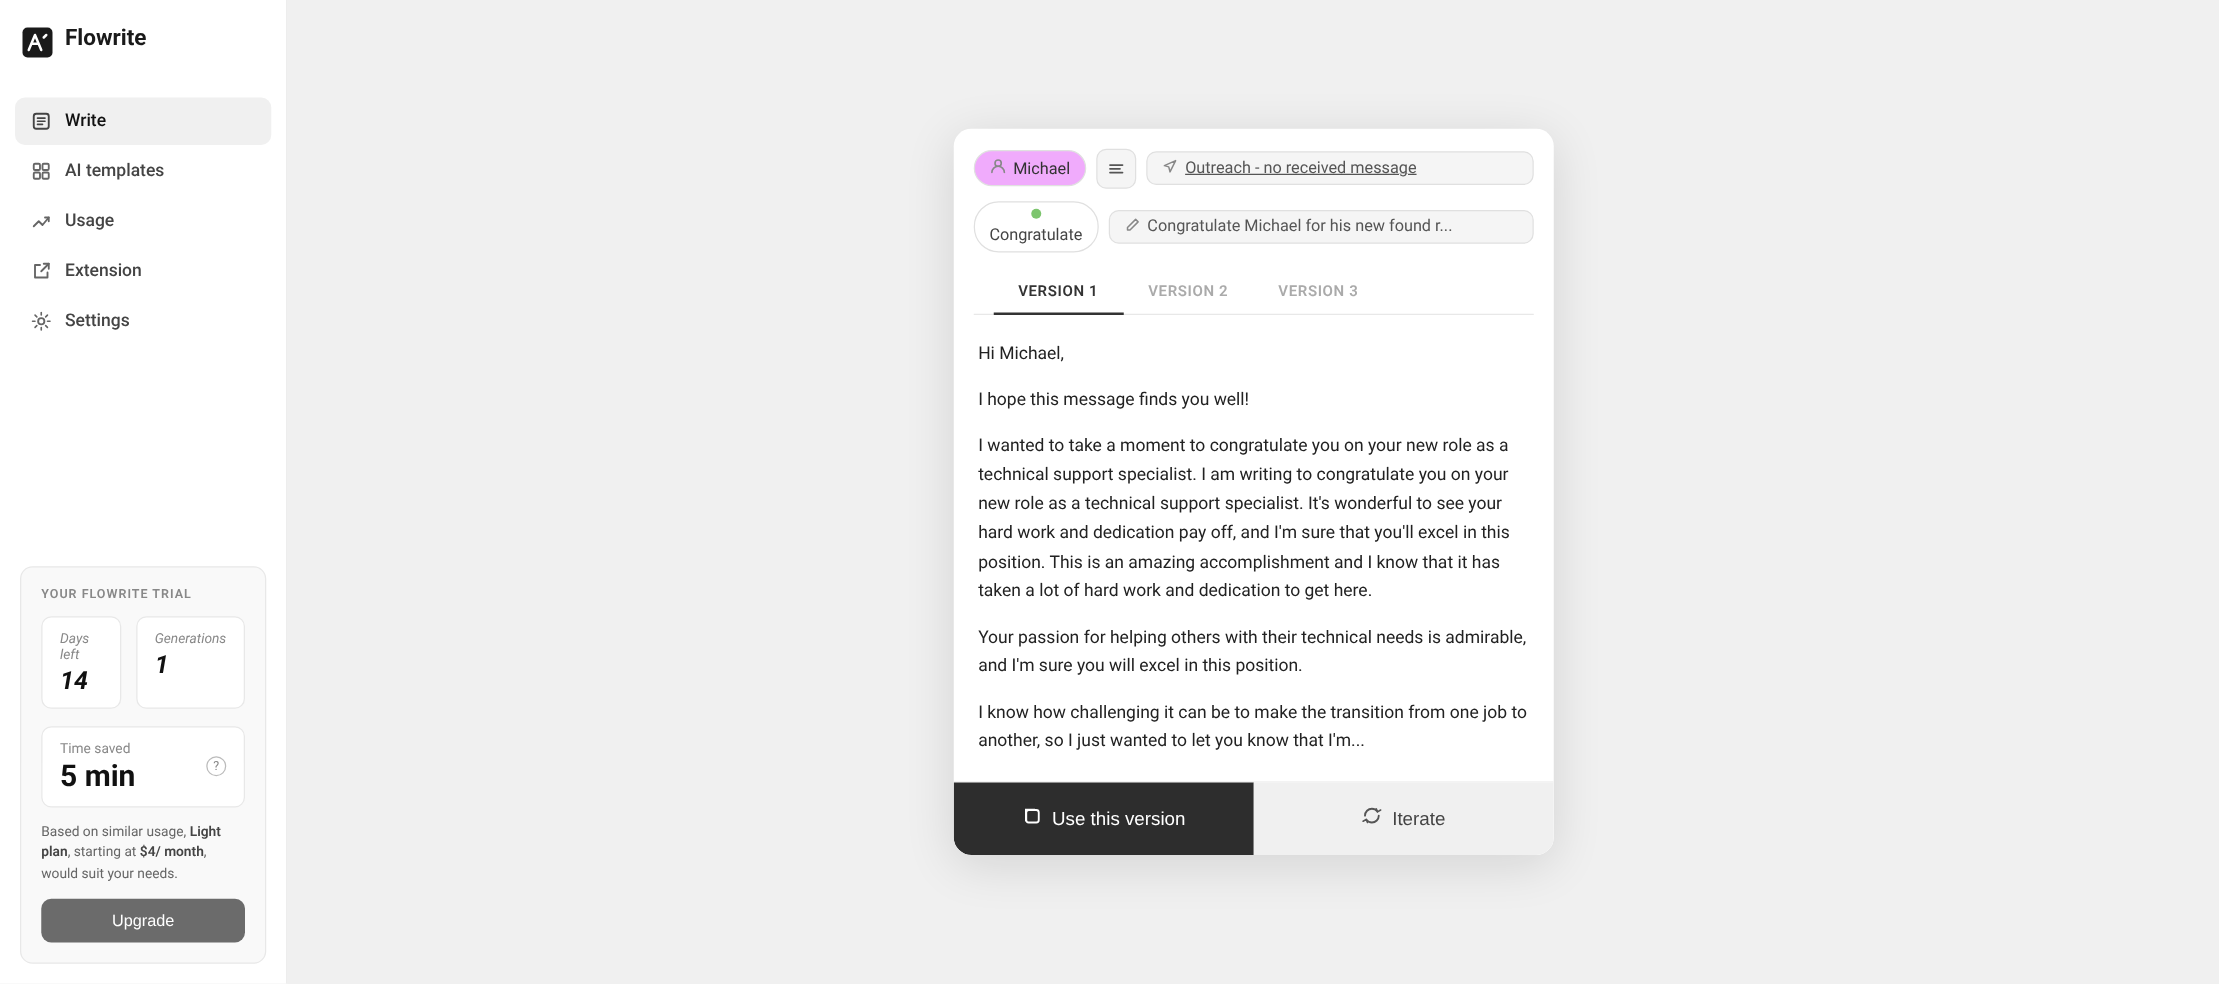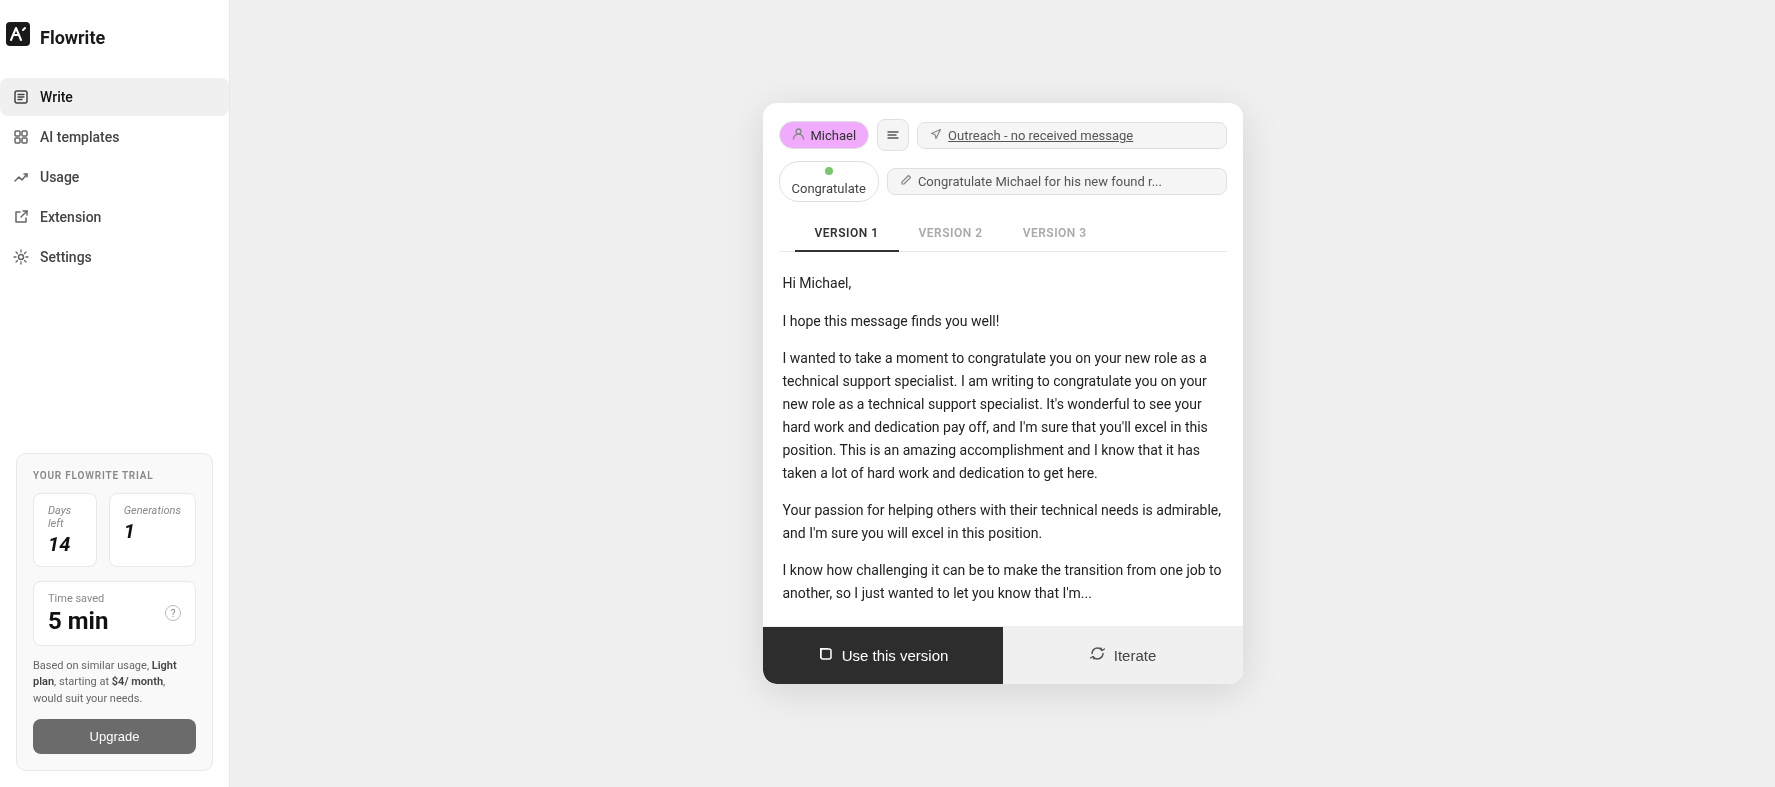--- a/index.html
+++ b/index.html
@@ -17,23 +17,23 @@
       background: #ffffff;
       display: flex;
       flex-direction: column;
       padding: 0;
       flex-shrink: 0;
       border-right: 1px solid #e8e8e8;
     }
 
     .sidebar-logo {
       display: flex;
-      align-items: flex-end;
+      align-items: flex-start;
       gap: 8px;
-      padding: 20px 4px;
+      padding: 20px 16px;
     }
 
     .logo-icon {
       width: 28px;
       height: 28px;
       display: flex;
       align-items: center;
       justify-content: center;
     }
 
@@ -42,21 +42,21 @@
       height: 28px;
     }
 
     .logo-text {
       font-size: 18px;
       font-weight: 700;
       color: #1a1a1a;
     }
 
     .sidebar-nav {
-      padding: 10px 0;
+      padding: 10px 12px;
       display: flex;
       flex-direction: column;
       gap: 2px;
     }
 
     .nav-item {
       display: flex;
       align-items: center;
       gap: 10px;
       padding: 10px 12px;

